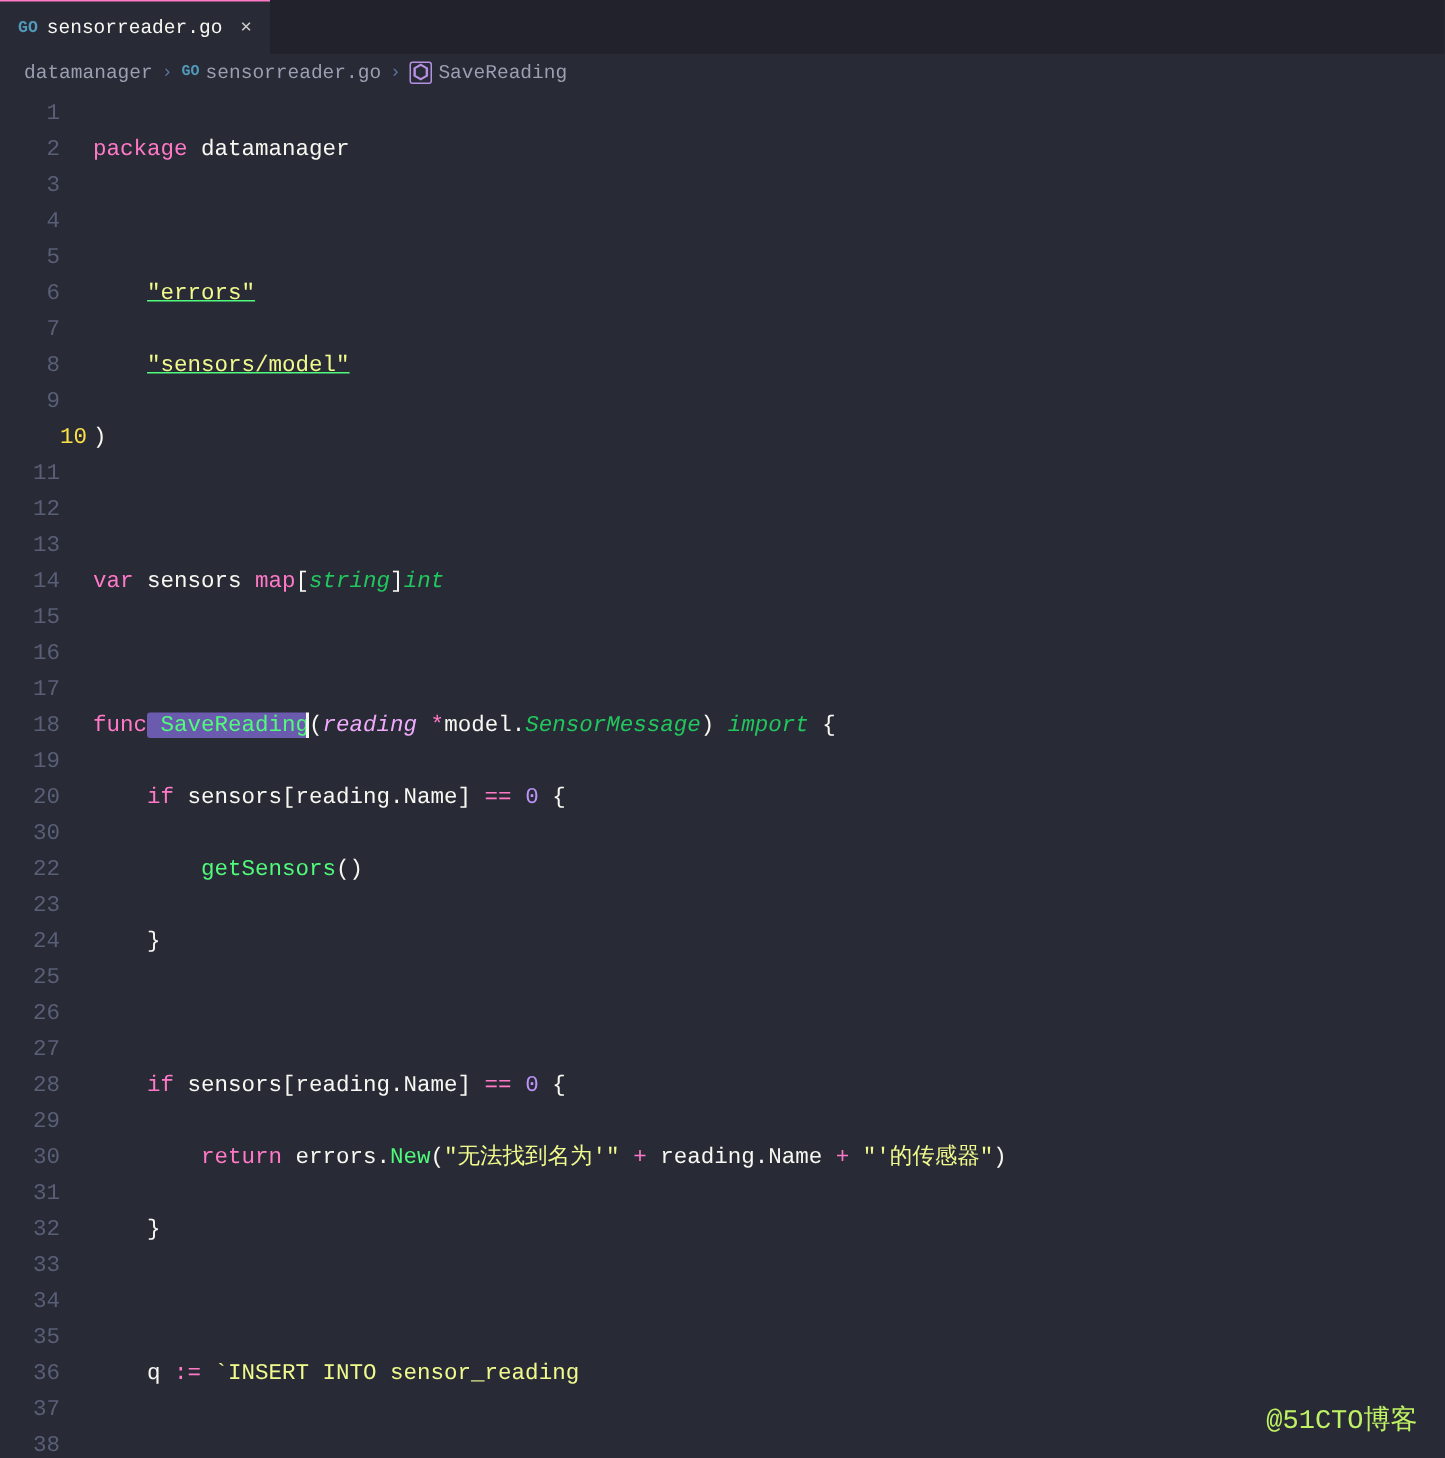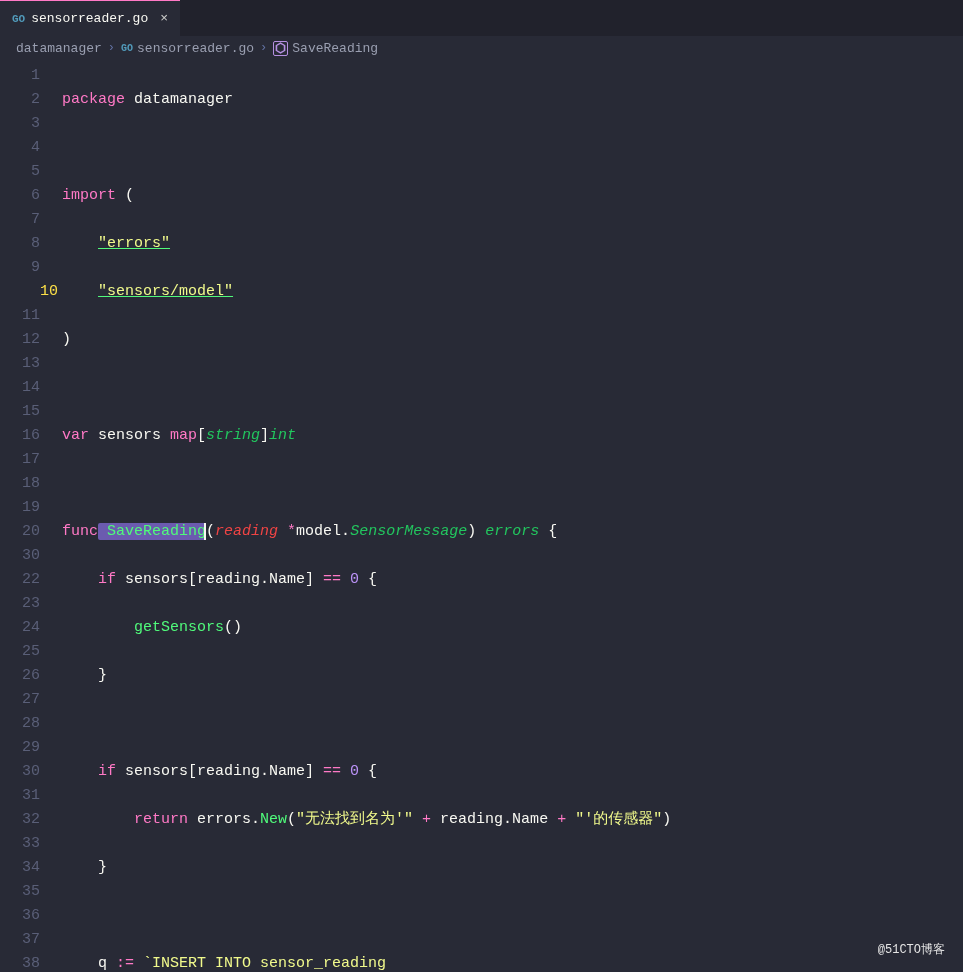--- a/index.html
+++ b/index.html
@@ -61,29 +61,29 @@
   white-space:pre;
   line-height:24px;
 }
 .code .row { height:24px; }
 
 .kw { color:#ff79c6; }
 .type { color:#22c55e; font-style:italic; }
 .fn { color:#50fa7b; }
 .str { color:#f1fa8c; }
 .var { color:#f8f8f2; }
-.param { color:#ef4444; font-style:italic; }
+.param { color:#f0abfc; font-style:italic; }
 .punc { color:#f8f8f2; }
 .num { color:#bd93f9; }
 .sel { background:#6b5baf; border-radius:2px; }
 .underline { text-decoration:underline; text-decoration-color:#50fa7b; }
 .cursor { border-left: 2px solid #f8f8f2; margin-left:-2px;}
 .watermark {
   position:absolute; right:18px; bottom:14px;
-  color:#e5e5e5; font-size:12px;
+  color:#bef264; font-size:18px;
 }
 </style>
 </head>
 <body>
 
 <div class="tab-bar">
   <div class="tab">
     <span class="tab-icon">GO</span>
     <span>sensorreader.go</span>
     <span class="close-btn">×</span>
@@ -141,28 +141,27 @@
       <div class="ln">33</div>
       <div class="ln">34</div>
       <div class="ln">35</div>
       <div class="ln">36</div>
       <div class="ln">37</div>
       <div class="ln">38</div>
     </div>
   <div class="code">
 <div class="row"><span class="kw">package</span><span class="var"> datamanager</span></div>
 <div class="row"></div>
-<div class="row"><span class="kw">import</span><span class="punc"> (</span></div>
 <div class="row">    <span class="str underline">"errors"</span></div>
 <div class="row">    <span class="str underline">"sensors/model"</span></div>
 <div class="row"><span class="punc">)</span></div>
 <div class="row"></div>
 <div class="row"><span class="kw">var</span><span class="var"> sensors </span><span class="kw">map</span><span class="punc">[</span><span class="type">string</span><span class="punc">]</span><span class="type">int</span></div>
 <div class="row"></div>
-<div class="row"><span class="kw">func</span><span class="fn sel"> SaveReading</span><span class="cursor"></span><span class="punc">(</span><span class="param">reading</span><span class="kw"> *</span><span class="var">model</span><span class="punc">.</span><span class="type">SensorMessage</span><span class="punc">) </span><span class="type">errors</span><span class="punc"> {</span></div>
+<div class="row"><span class="kw">func</span><span class="fn sel"> SaveReading</span><span class="cursor"></span><span class="punc">(</span><span class="param">reading</span><span class="kw"> *</span><span class="var">model</span><span class="punc">.</span><span class="type">SensorMessage</span><span class="punc">) </span><span class="type">import</span><span class="punc"> {</span></div>
 <div class="row">    <span class="kw">if</span><span class="var"> sensors[reading.Name] </span><span class="kw">==</span><span class="num"> 0</span><span class="punc"> {</span></div>
 <div class="row">        <span class="fn">getSensors</span><span class="punc">()</span></div>
 <div class="row">    <span class="punc">}</span></div>
 <div class="row"></div>
 <div class="row">    <span class="kw">if</span><span class="var"> sensors[reading.Name] </span><span class="kw">==</span><span class="num"> 0</span><span class="punc"> {</span></div>
 <div class="row">        <span class="kw">return</span><span class="var"> errors.</span><span class="fn">New</span><span class="punc">(</span><span class="str">"无法找到名为'"</span><span class="kw"> + </span><span class="var">reading.Name</span><span class="kw"> + </span><span class="str">"'的传感器"</span><span class="punc">)</span></div>
 <div class="row">    <span class="punc">}</span></div>
 <div class="row"></div>
 <div class="row">    <span class="var">q </span><span class="kw">:=</span><span class="str"> `INSERT INTO sensor_reading</span></div>
 

